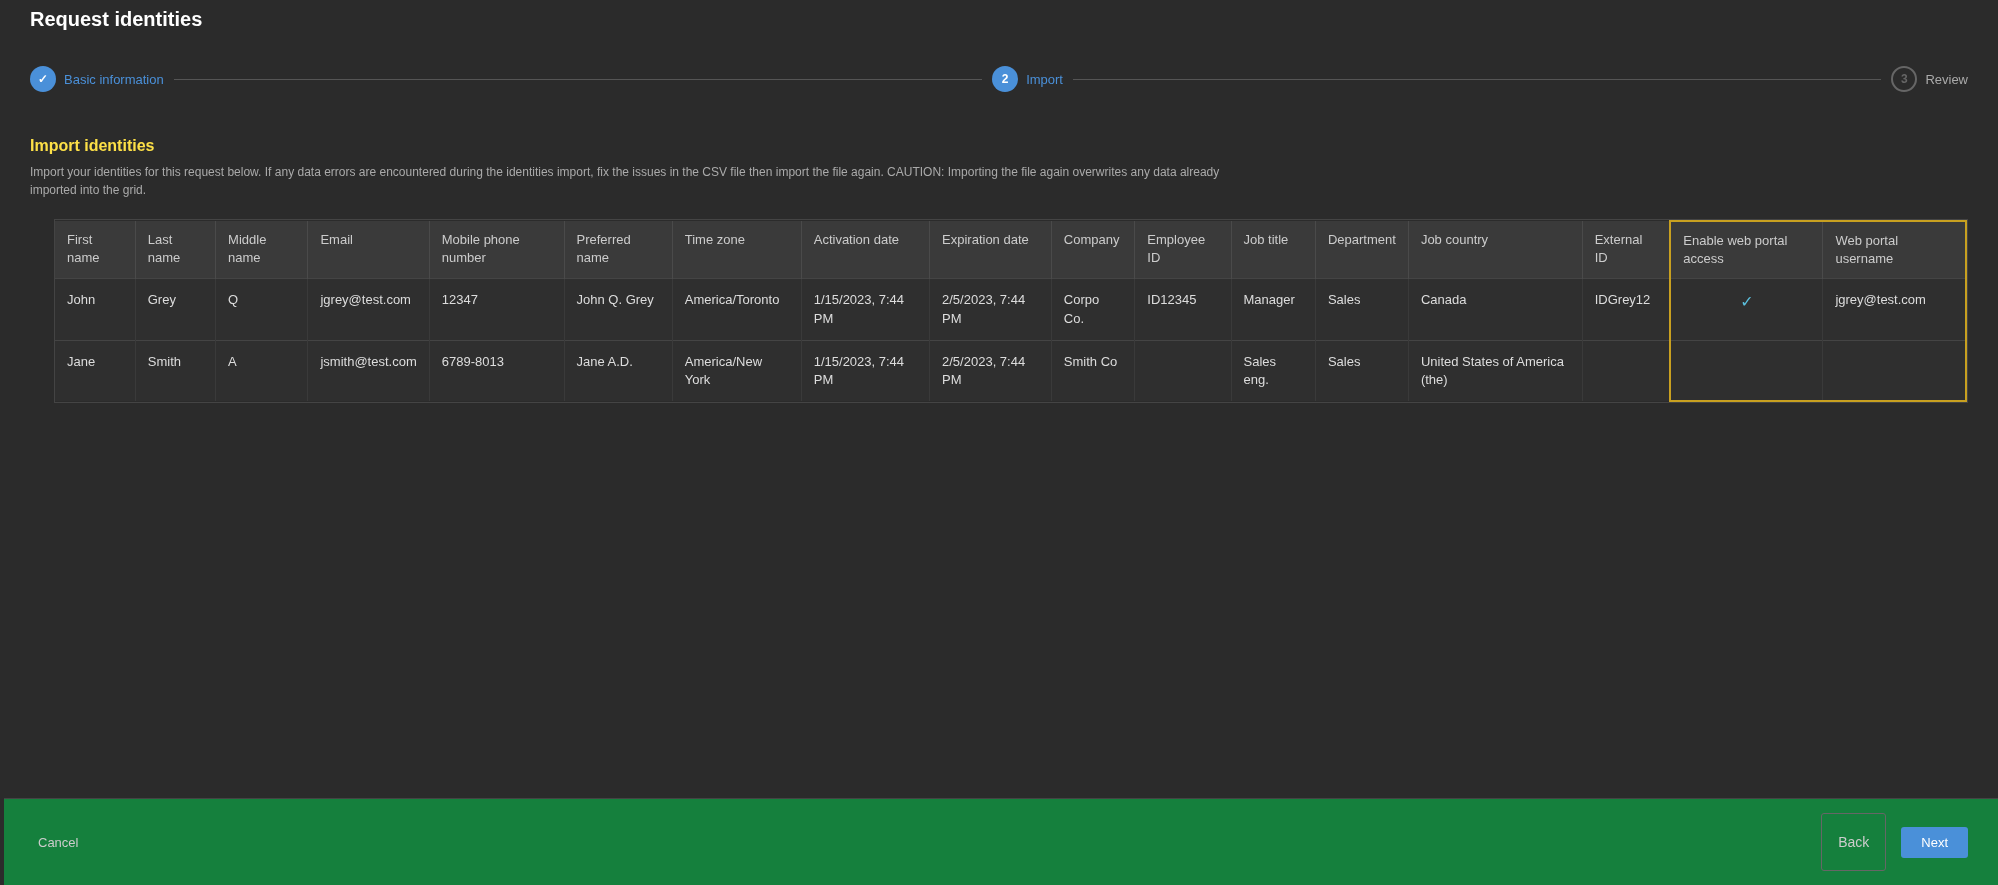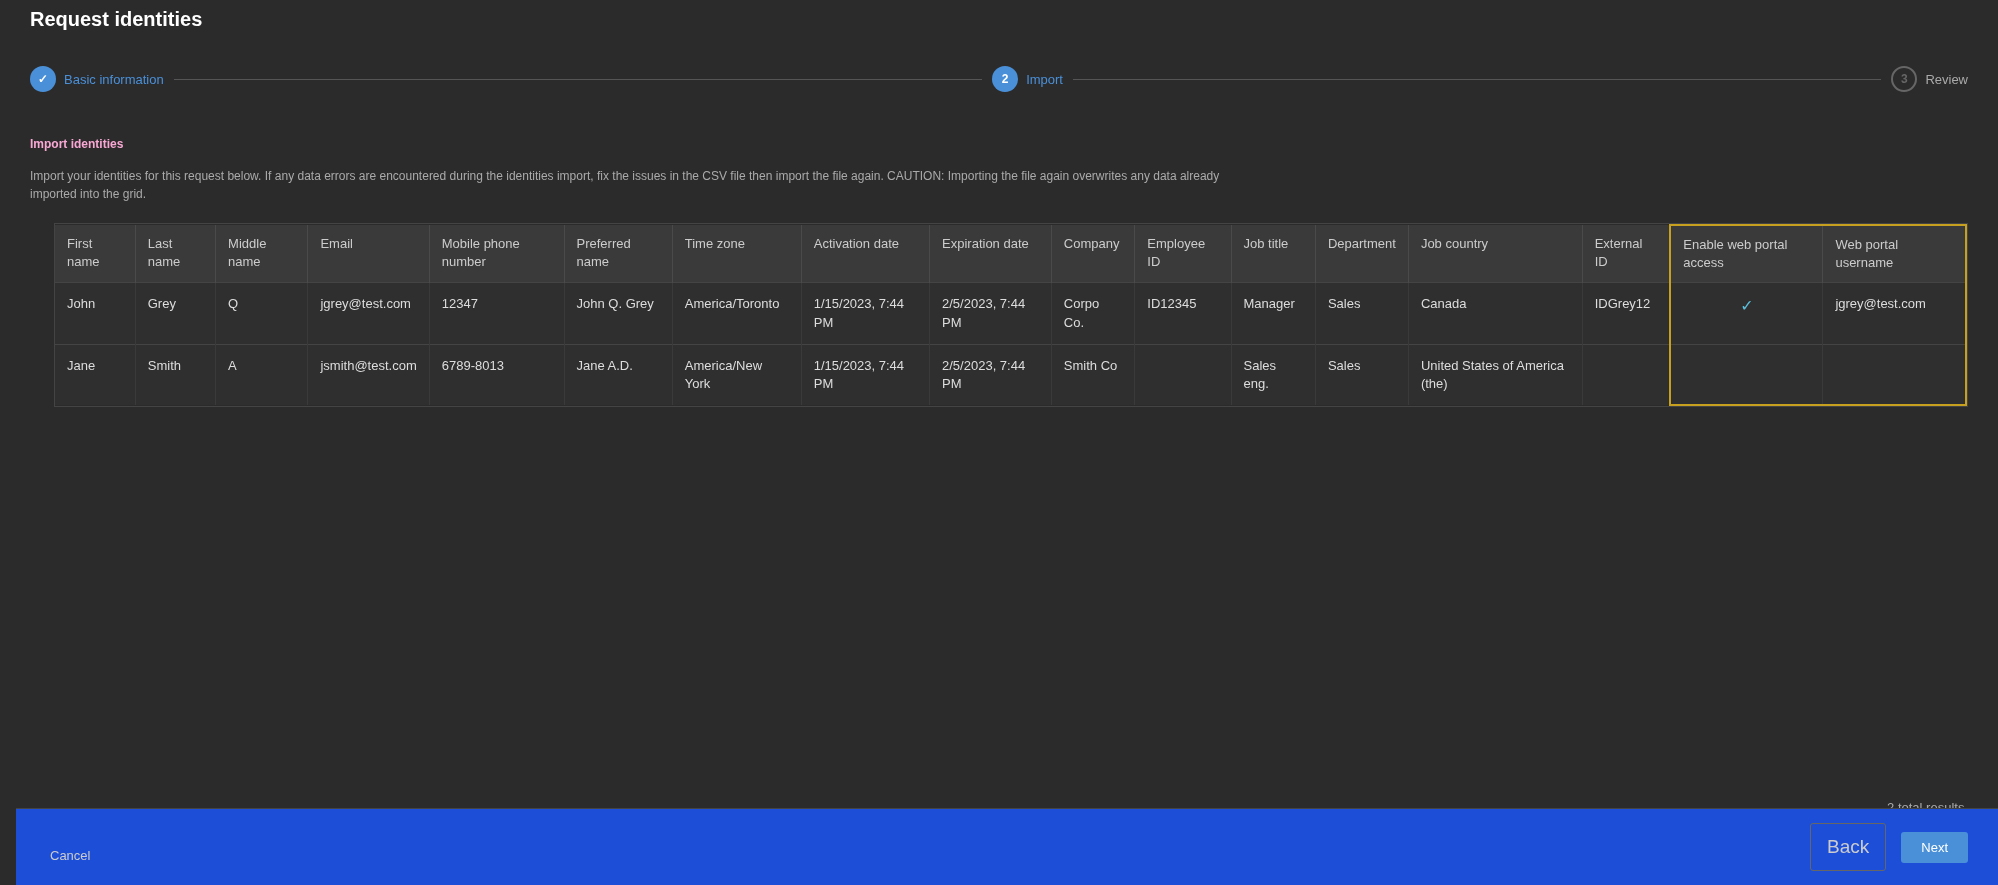--- a/index.html
+++ b/index.html
@@ -73,23 +73,23 @@
       color: #4a90d9;
     }
     .step-line {
       flex: 1;
       height: 1px;
       background-color: #555;
       margin: 0 10px;
     }
     
     .section-title {
-      font-size: 12px;
-      color: #f9a8d4;
-      margin-bottom: 16px;
+      font-size: 16px;
+      color: #fde047;
+      margin-bottom: 8px;
     }
     .section-desc {
       font-size: 12px;
       color: #aaa;
       margin-bottom: 20px;
       max-width: 1200px;
       line-height: 1.5;
     }
     
     .toolbar {
@@ -148,27 +148,27 @@
       border-right: none;
     }
     .checkmark {
       color: #5bc0de;
       font-size: 16px;
     }
     
     .footer {
       position: fixed;
       bottom: 0;
-      left: 16px;
+      left: 4px;
       right: 0;
       display: flex;
       justify-content: space-between;
-      align-items: flex-end;
+      align-items: center;
       padding: 14px 30px;
-      background-color: #1d4ed8;
+      background-color: #15803d;
       border-top: 1px solid #444;
     }
     .footer-right {
       display: flex;
       align-items: center;
       gap: 15px;
     }
     .total-results {
       position: absolute;
       right: 30px;
@@ -181,23 +181,23 @@
       color: #ccc;
       border: none;
       font-size: 13px;
       cursor: pointer;
       padding: 8px 4px;
     }
     .btn-back {
       background: transparent;
       color: #ccc;
       border: 1px solid #666;
-      font-size: 19px;
+      font-size: 14px;
       cursor: pointer;
-      padding: 12px 16px;
+      padding: 20px 16px;
       border-radius: 3px;
     }
     .btn-next {
       background-color: #4a90d9;
       color: #fff;
       border: none;
       font-size: 13px;
       cursor: pointer;
       padding: 8px 20px;
       border-radius: 3px;

